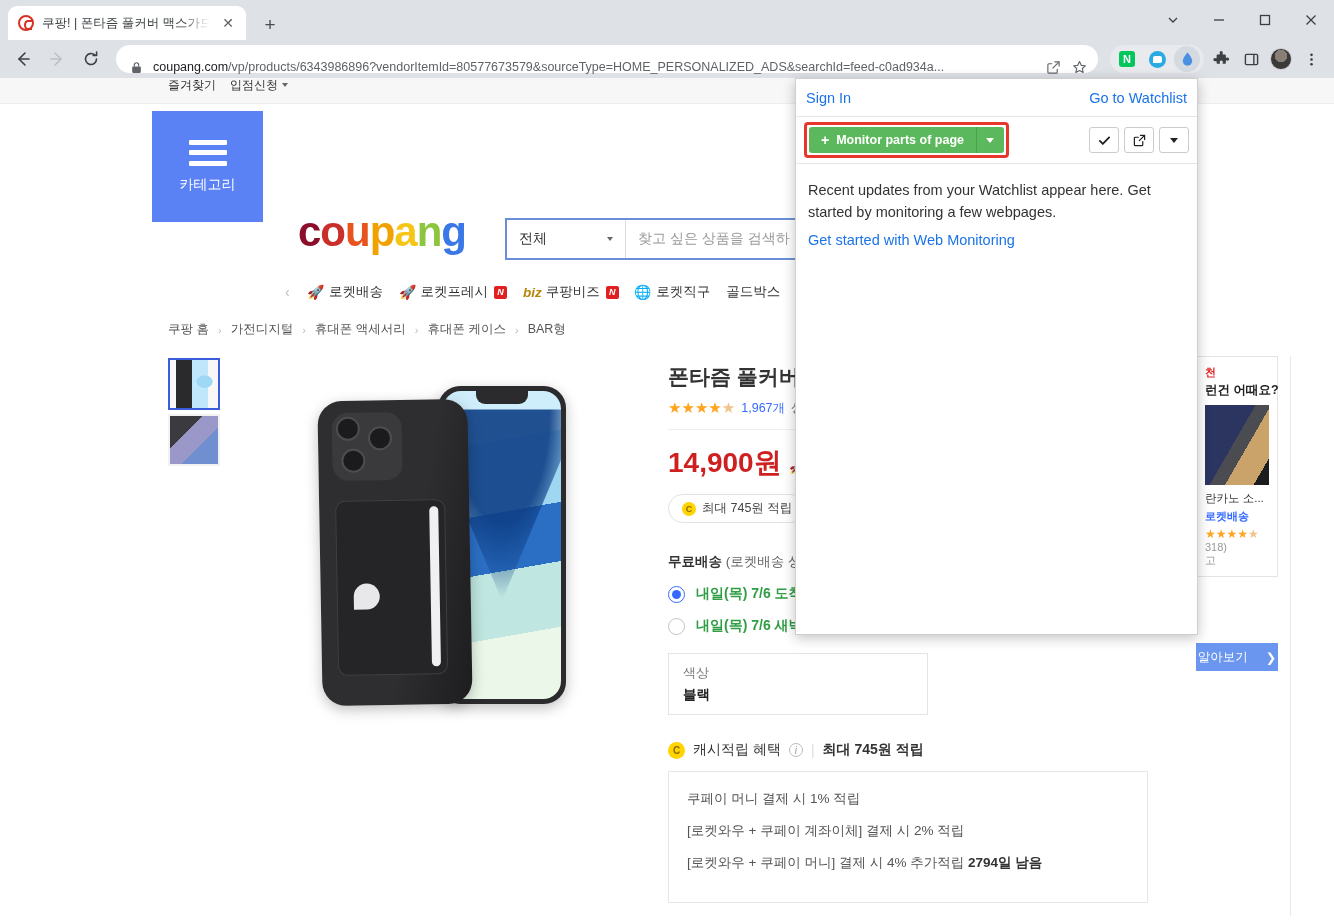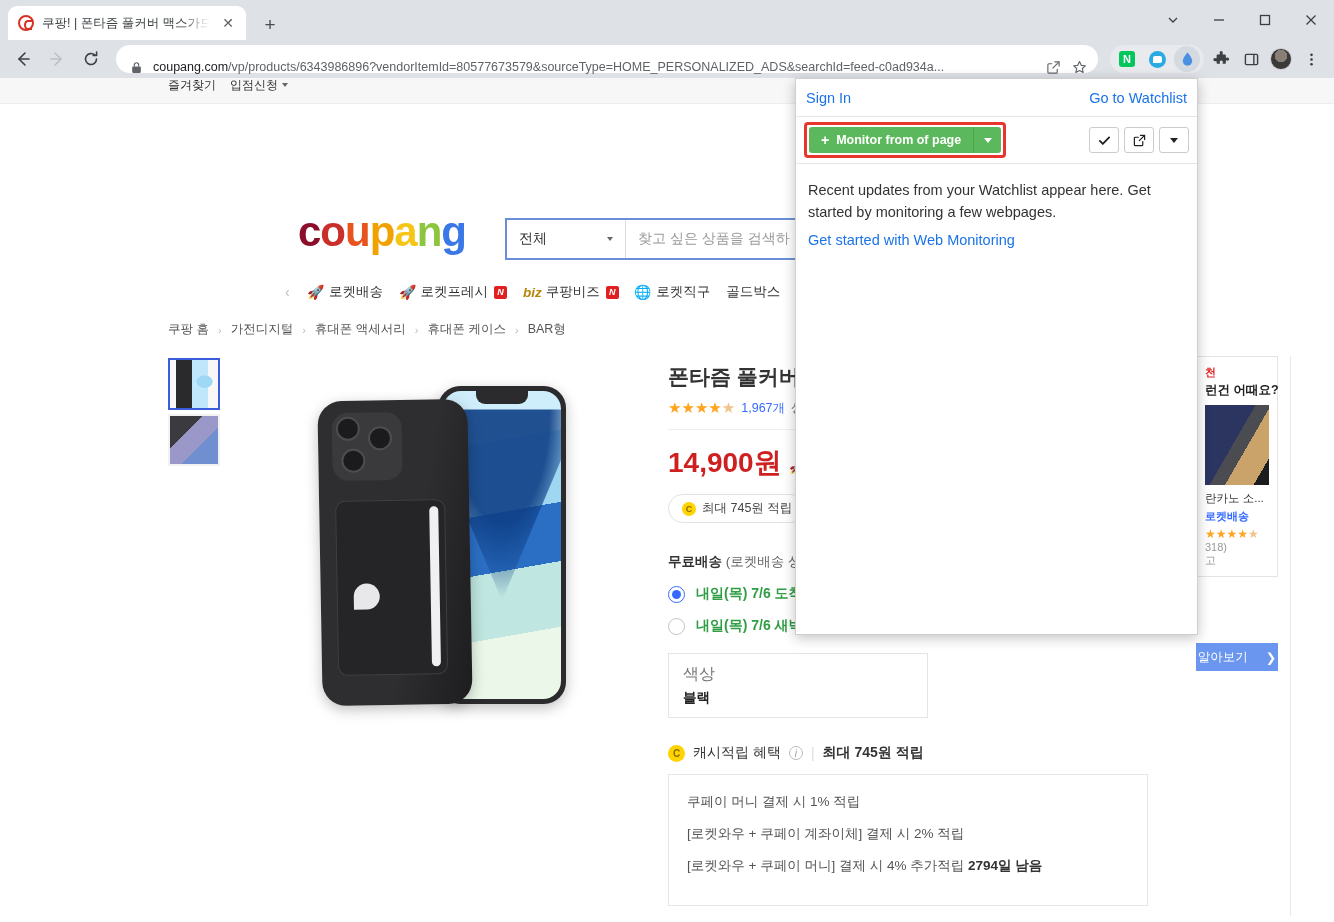--- a/index.html
+++ b/index.html
@@ -190,21 +190,21 @@
 
   .ship-title { margin-top:30px; font-size:13.5px; color:#333; }
   .ship-title b { font-weight:bold;font-family:Liberation Serif, serif; }
   .ship-title span { color:#666; font-weight:normal; }
   .opt-row { display:flex; align-items:center; gap:11px; margin-top:14px; }
   .radio { width:17px;height:17px;border-radius:50%;border:1.5px solid #c4c4c4;background:#fff;flex:0 0 auto; position:relative;}
   .radio.on { border-color:#346aff; }
   .radio.on::after{content:"";position:absolute;left:3px;top:3px;width:9px;height:9px;border-radius:50%;background:#346aff;}
   .opt-text { font-size:14px; color:#2f9e44; font-weight:bold; }
   .color-box { margin-top:18px; border:1px solid #e4e4e4; width:260px; padding:10px 14px; }
-  .color-label { font-size:16px; color:#777; }
+  .color-label { font-size:13px; color:#777; }
   .color-value { font-size:13.5px; color:#222; font-weight:bold; margin-top:4px; }
 
   .cash-head { margin-top:26px; display:flex; align-items:center; gap:8px; font-size:14px; color:#333; }
   .cash-head .coin { width:17px;height:17px;font-size:10px;}
   .info-i { width:14px;height:14px;border-radius:50%;border:1px solid #bbb;color:#999;font-size:10px;display:flex;align-items:center;justify-content:center;font-style:italic;}
   .vsep { color:#ddd; }
   .cash-box { margin-top:12px; border:1px solid #e6e6e6; padding:18px 18px 16px; width:480px; }
   .cash-line { font-size:13.5px; color:#555; margin-bottom:14px; }
   .cash-line b { color:#333; font-weight:bold; }
   .trybtn { display:inline-block; border:1px solid #c9d6f5; color:#3b5ddb; font-size:13.5px; padding:9px 16px; background:#fff; }
@@ -367,20 +367,28 @@
 
 <div class="page">
 
   <div class="util-bar">
     <div class="util-inner">
       <span class="util-item">즐겨찾기</span>
       <span class="util-item"><span>입점신청</span><i class="caret-sm"></i></span>
     </div>
   </div>
 
+  <div class="cat-box">
+    <div class="hamburger">
+        <span></span>
+        <span></span>
+        <span></span>
+      </div>
+    <div class="cat-label">카테고리</div>
+  </div>
 
   <div class="logo">
     <b class="l1">c</b><b class="l2">o</b><b class="l3">u</b><b class="l4">p</b><b class="l5">a</b><b class="l6">n</b><b class="l7">g</b>
   </div>
 
   <div class="searchwrap">
     <div class="search-sel">
       <span>전체</span>
       <i class="caret-sm"></i>
     </div>
@@ -519,21 +527,21 @@
 <div class="popup">
   <div class="pop-top">
     <span class="pop-link">Sign In</span>
     <span class="pop-link">Go to Watchlist</span>
   </div>
   <div class="pop-bar">
     <div class="monitor-wrap">
       <div class="monitor-btn">
         <div class="monitor-main">
           <span class="plus">+</span>
-          <span>Monitor from of page</span>
+          <span>Monitor parts of page</span>
         </div>
         <div class="monitor-caret">
           <i class="caret-wh"></i>
         </div>
       </div>
     </div>
     <div class="pop-actions">
       <div class="pop-act">
         <svg width="13" height="13" viewBox="0 0 14 14">
             <path d="M2 7.5l3.2 3.2L12 3.7" stroke="#222" stroke-width="2" fill="none" stroke-linecap="round" stroke-linejoin="round"></path>

